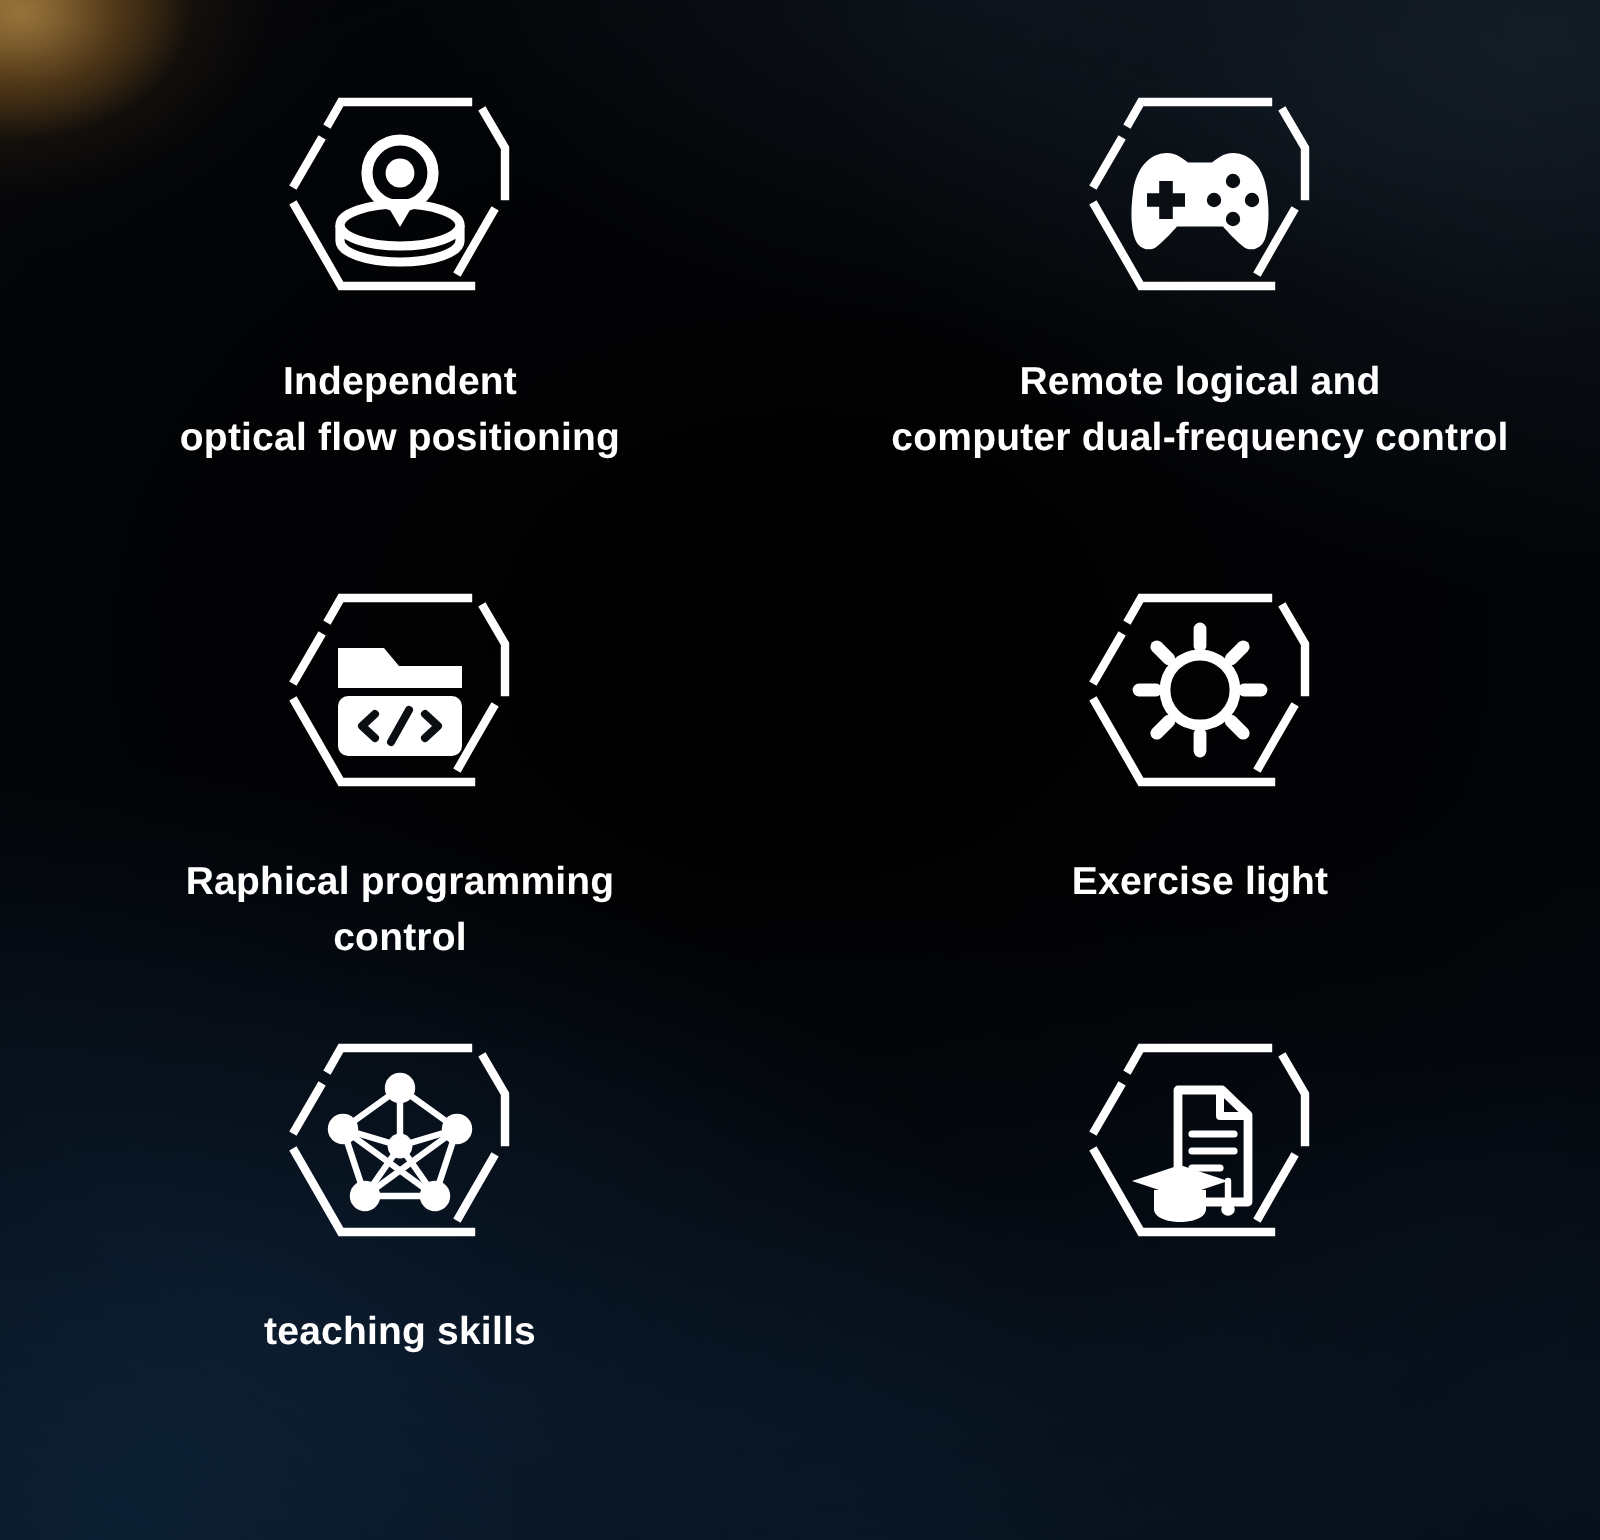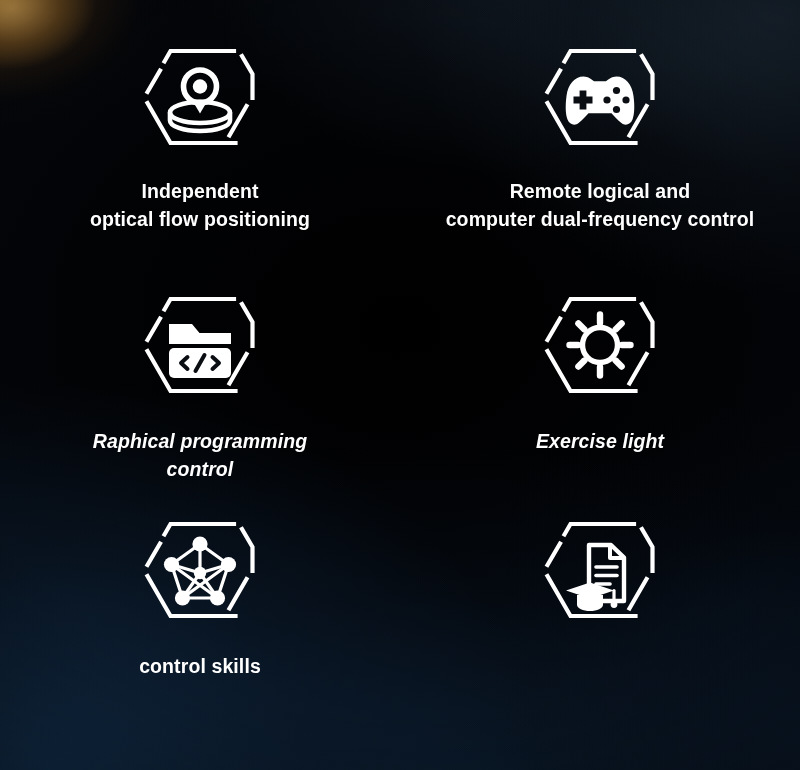--- a/index.html
+++ b/index.html
@@ -74,21 +74,21 @@
     color:#ffffff;
     font-size:19.5px;
     font-weight:bold;
     line-height:1.42;
     letter-spacing:0.1px;
     text-rendering:optimizeLegibility;
   }
   .card-label .l2 { display:block; }
 
   
-  .row2 .card-label { margin-top:18px;font-style:italic; }
+  .row2 .card-label { margin-top:18px; }
   .row3 .card-label { margin-top:18px; }
 </style>
 </head>
 <body>
 
 <div class="bg-base"></div>
 <div class="bg-navy"></div>
 <div class="bg-steel"></div>
 <div class="bg-amber"></div>
 <div class="bg-vignette"></div>
@@ -252,21 +252,21 @@
           <circle cx="62" cy="33" r="7.6"></circle>
           <circle cx="33.5" cy="53.5" r="7.6"></circle>
           <circle cx="90.5" cy="53.5" r="7.6"></circle>
           <circle cx="44.5" cy="87" r="7.6"></circle>
           <circle cx="79.5" cy="87" r="7.6"></circle>
           <circle cx="62" cy="62" r="6.2"></circle>
         </g>
       </svg>
     </div>
     <div class="card-label">
-      <span class="l2">control skills</span>
+      <span class="l2">teaching skills</span>
     </div>
   </div>
 
   <div class="card row3">
     <div class="icon-frame">
       <svg viewBox="0 0 124 124" aria-hidden="true">
         <g fill="none" stroke="#ffffff" stroke-width="4.2" stroke-linecap="square" stroke-linejoin="miter">
           <path d="M 26.5 23.5 L 32.5 13 L 96 13"></path>
           <path d="M 104 18 L 114.5 36 L 114.5 60"></path>
           <path d="M 108.5 68 L 97.5 87 L 91.5 97.5"></path>

